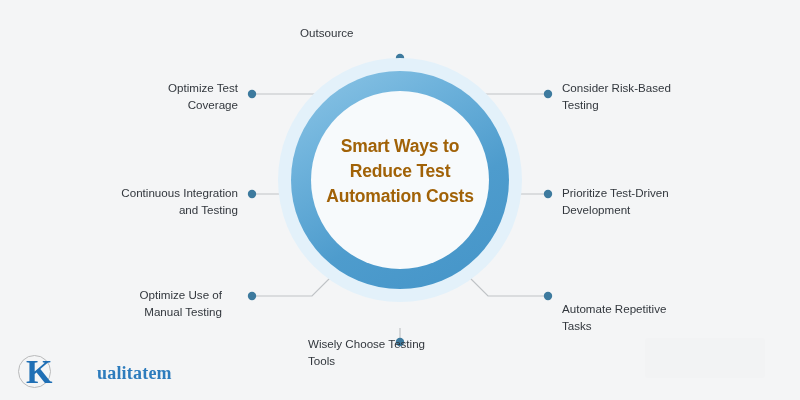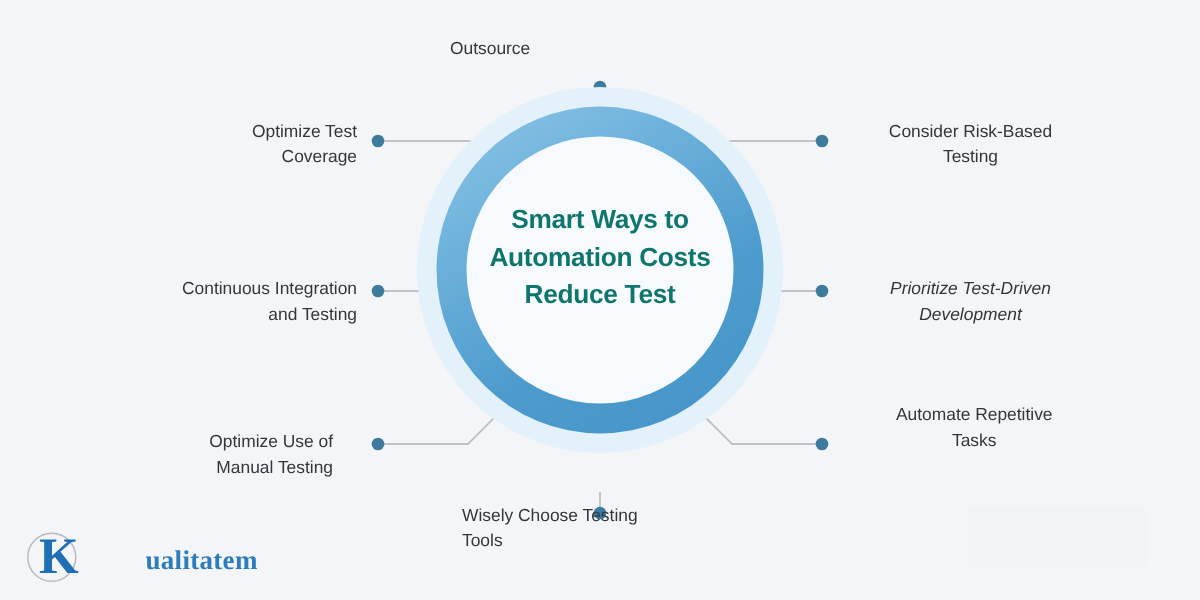--- a/index.html
+++ b/index.html
@@ -54,21 +54,21 @@
 
   .center-text {
     position: absolute;
     left: 305px;
     top: 134px;
     width: 190px;
     text-align: center;
     font-size: 17.5px;
     font-weight: bold;
     line-height: 1.42;
-    color: #0f766e;
+    color: #a16207;
     letter-spacing: -0.2px;
   }
   .center-text div { white-space: nowrap; }
 
   
   #connectors {
     position: absolute;
     left: 0;
     top: 0;
     width: 800px;
@@ -77,28 +77,28 @@
   }
 
   
   .label {
     position: absolute;
     font-size: 11.6px;
     line-height: 1.45;
     color: #32373d;
     white-space: pre-line;
   }
-  .label.right { text-align: center; }
+  .label.right { text-align: left; }
   .label.left  { text-align: right; }
   .label.mid   { text-align: left; }
 
   .lbl-outsource      { left: 300px; top: 25px;  width: 200px; }
   .lbl-risk           { left: 562px; top: 80px;  width: 170px; }
-  .lbl-tdd            { left: 562px; top: 185px; width: 170px; font-style: italic; }
-  .lbl-automate       { left: 562px; top: 269px; width: 175px; }
+  .lbl-tdd            { left: 562px; top: 185px; width: 170px; }
+  .lbl-automate       { left: 562px; top: 301px; width: 175px; }
   .lbl-tools          { left: 308px; top: 336px; width: 184px; }
   .lbl-manual         { left: 52px;  top: 287px; width: 170px; }
   .lbl-ci             { left: 48px;  top: 185px; width: 190px; }
   .lbl-coverage       { left: 68px;  top: 80px;  width: 170px; }
 
   
   .logo {
     position: absolute;
     left: 14px;
     top: 352px;
@@ -185,22 +185,22 @@
       <circle cx="252" cy="94" r="4.2"></circle>
     </g>
   </svg>
 
   <div class="halo"></div>
   <div class="ring"></div>
   <div class="ring-inner"></div>
 
   <div class="center-text">
     <div>Smart Ways to</div>
+    <div>Reduce Test</div>
     <div>Automation Costs</div>
-    <div>Reduce Test</div>
   </div>
 
   <div class="label mid   lbl-outsource">Outsource</div>
   <div class="label right lbl-risk">Consider Risk-Based
 Testing</div>
   <div class="label right lbl-tdd">Prioritize Test-Driven
 Development</div>
   <div class="label right lbl-automate">Automate Repetitive
 Tasks</div>
   <div class="label mid   lbl-tools">Wisely Choose Testing

